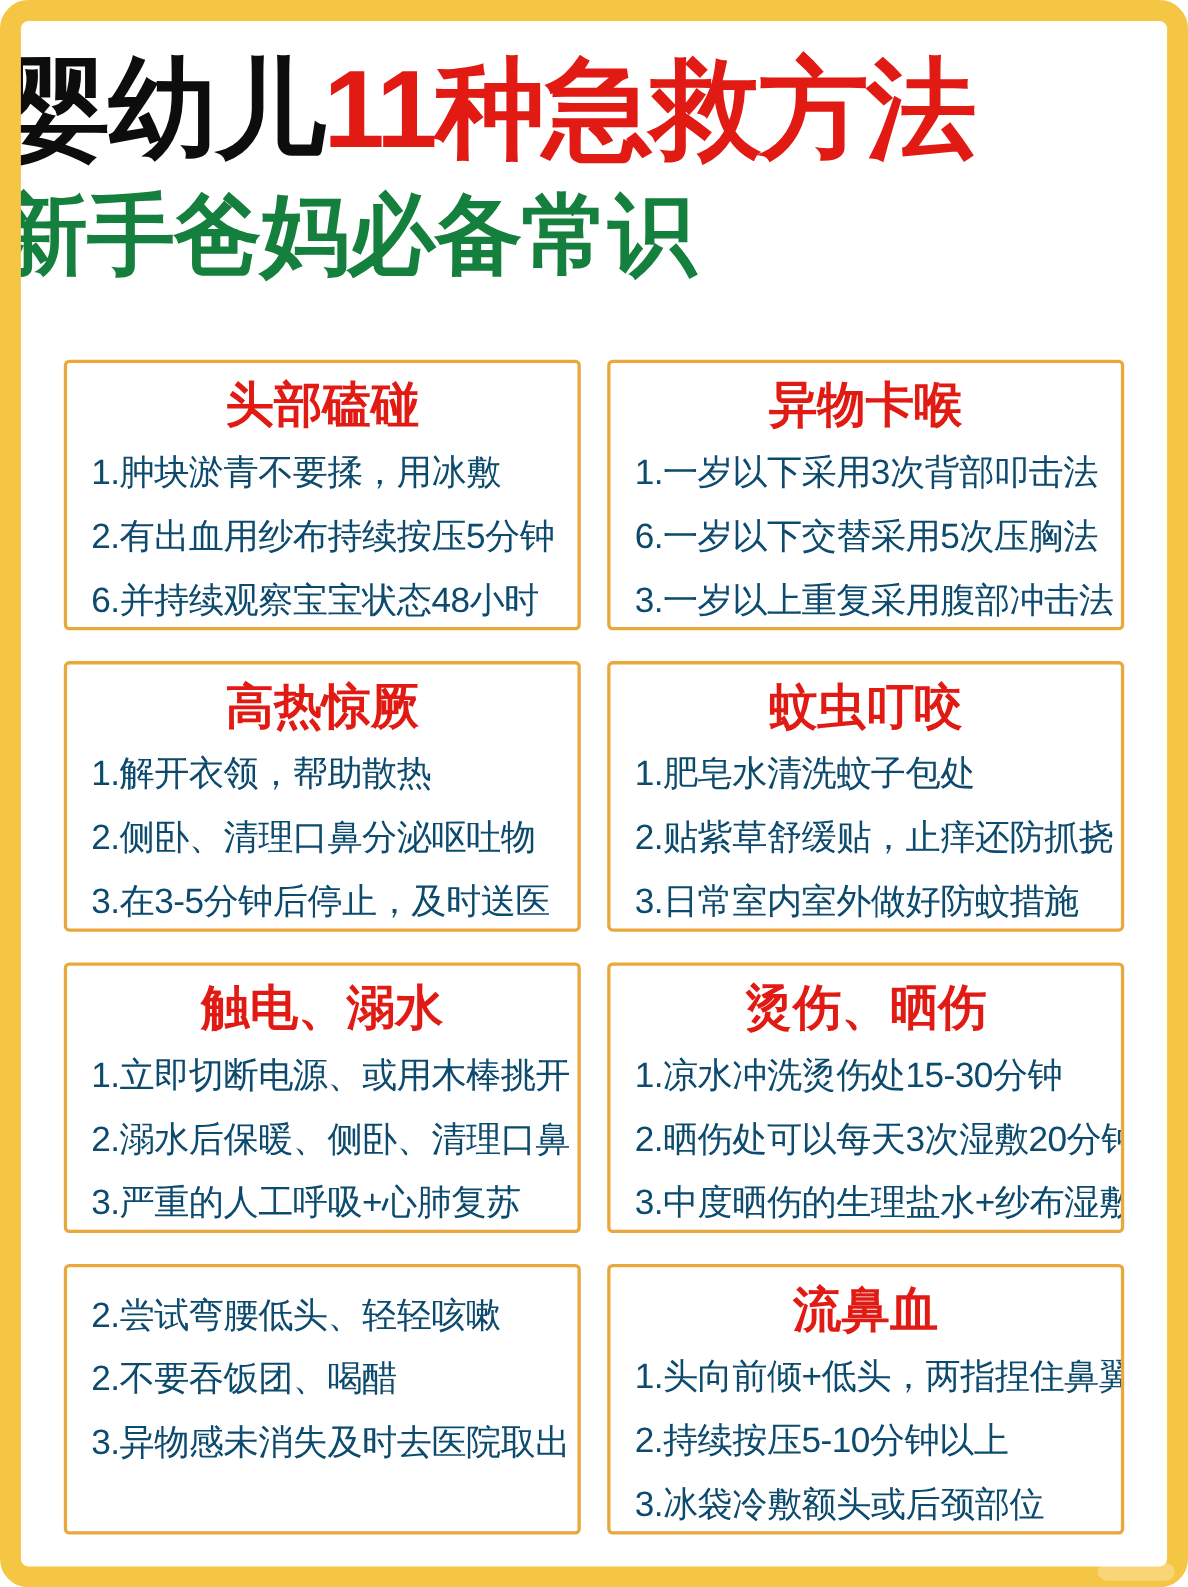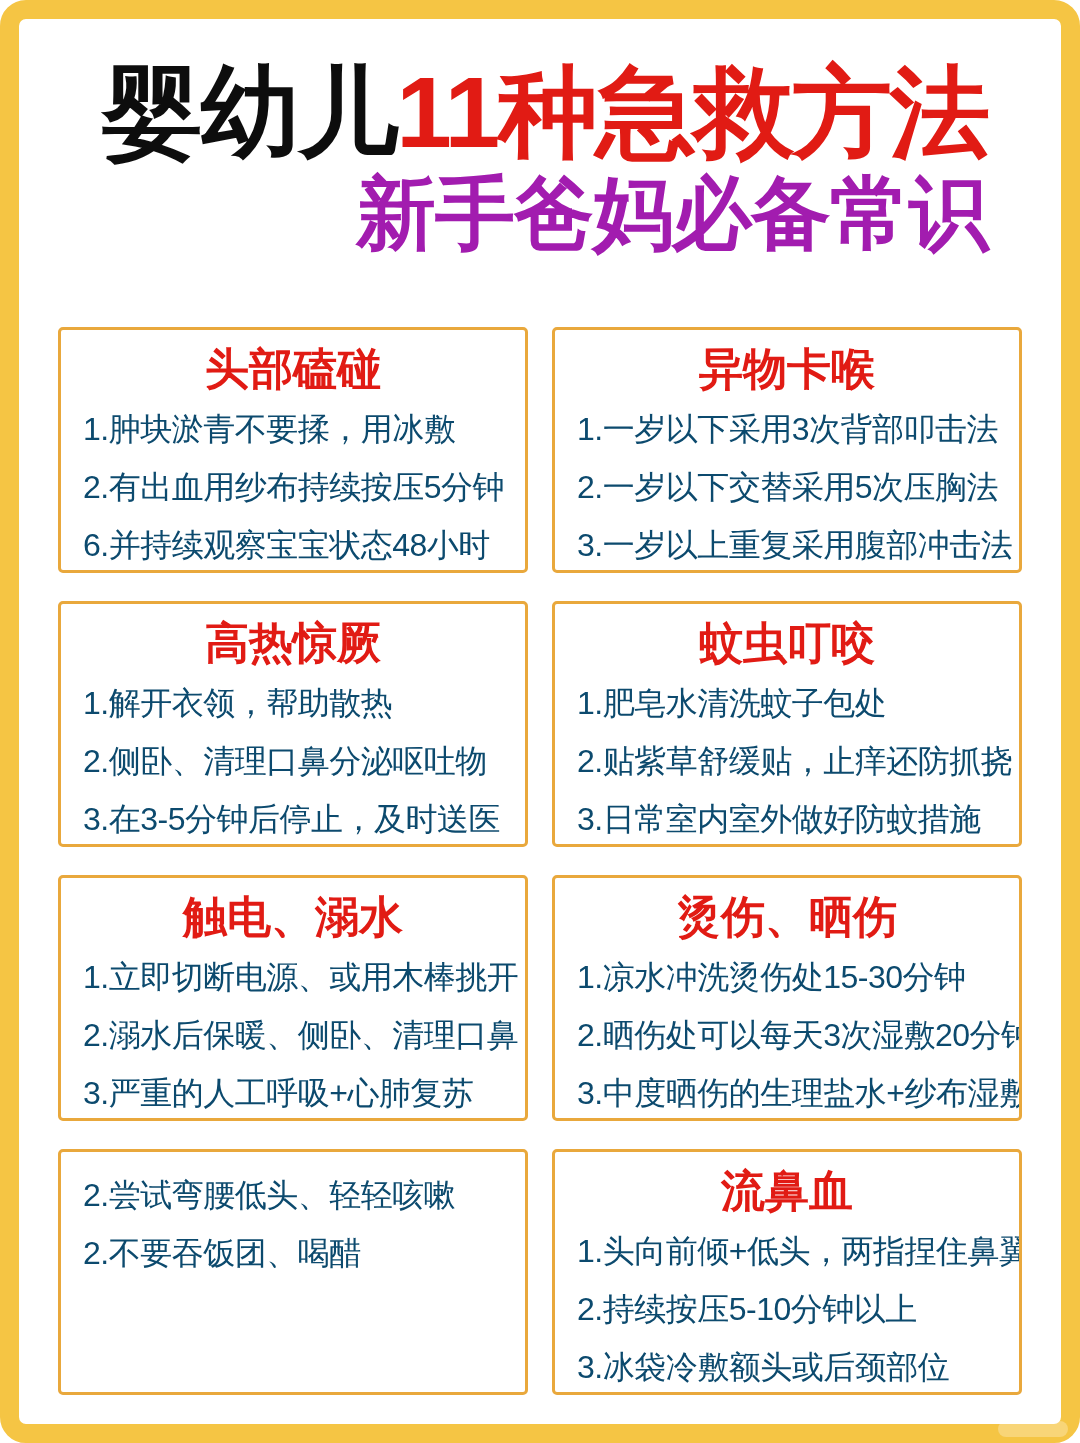--- a/index.html
+++ b/index.html
@@ -21,38 +21,39 @@
   .watermark{
     position:absolute;
     right:12px;bottom:6px;
     width:70px;height:16px;
     background:rgba(255,255,255,0.28);
     border-radius:8px;
     z-index:6;
   }
   
   .header{
-    position:absolute;top:56px;left:0;width:988px;
-    text-align:right;z-index:2;
+    position:absolute;top:44px;left:0;width:988px;
+    text-align:left;z-index:2;
   }
   .main-title{
     font-size:100px;
     font-weight:900;
     line-height:112px;
     letter-spacing:-2px;
     color:#0d0d0d;
     white-space:nowrap;
   }
   .main-title .red-part{color:#E11B14;}
   .subtitle{
     font-size:80px;
     font-weight:900;
     line-height:92px;
     letter-spacing:-1px;
-    color:#a21caf;
+    color:#15803d;
+    margin-top:12px;
     white-space:nowrap;
   }
   
   .grid{
     position:absolute;left:58px;top:327px;width:964px;
     display:grid;
     grid-template-columns:1fr 1fr;
     column-gap:24px;
     row-gap:28px;
     z-index:2;
@@ -100,21 +101,21 @@
   <div class="card">
     <div class="card-title">头部磕碰</div>
     <div class="card-item">1.肿块淤青不要揉，用冰敷</div>
     <div class="card-item">2.有出血用纱布持续按压5分钟</div>
     <div class="card-item">6.并持续观察宝宝状态48小时</div>
   </div>
 
   <div class="card">
     <div class="card-title">异物卡喉</div>
     <div class="card-item">1.一岁以下采用3次背部叩击法</div>
-    <div class="card-item">2.一岁以下交替采用5次压胸法</div>
+    <div class="card-item">6.一岁以下交替采用5次压胸法</div>
     <div class="card-item">3.一岁以上重复采用腹部冲击法</div>
   </div>
 
   <div class="card">
     <div class="card-title">高热惊厥</div>
     <div class="card-item">1.解开衣领，帮助散热</div>
     <div class="card-item">2.侧卧、清理口鼻分泌呕吐物</div>
     <div class="card-item">3.在3-5分钟后停止，及时送医</div>
   </div>
 
@@ -135,20 +136,21 @@
   <div class="card">
     <div class="card-title">烫伤、晒伤</div>
     <div class="card-item">1.凉水冲洗烫伤处15-30分钟</div>
     <div class="card-item">2.晒伤处可以每天3次湿敷20分钟</div>
     <div class="card-item">3.中度晒伤的生理盐水+纱布湿敷</div>
   </div>
 
   <div class="card">
     <div class="card-item">2.尝试弯腰低头、轻轻咳嗽</div>
     <div class="card-item">2.不要吞饭团、喝醋</div>
+    <div class="card-item">3.异物感未消失及时去医院取出</div>
   </div>
 
   <div class="card">
     <div class="card-title">流鼻血</div>
     <div class="card-item">1.头向前倾+低头，两指捏住鼻翼</div>
     <div class="card-item">2.持续按压5-10分钟以上</div>
     <div class="card-item">3.冰袋冷敷额头或后颈部位</div>
   </div>
 
 </div>

